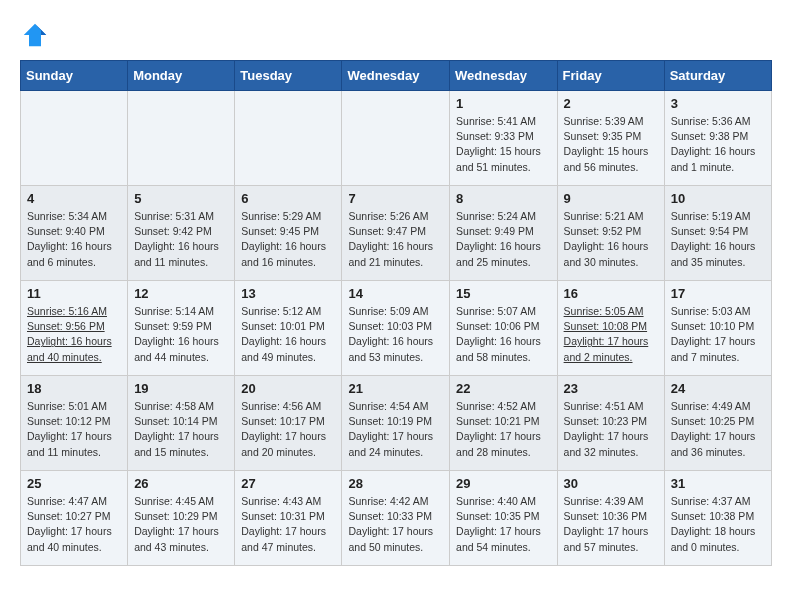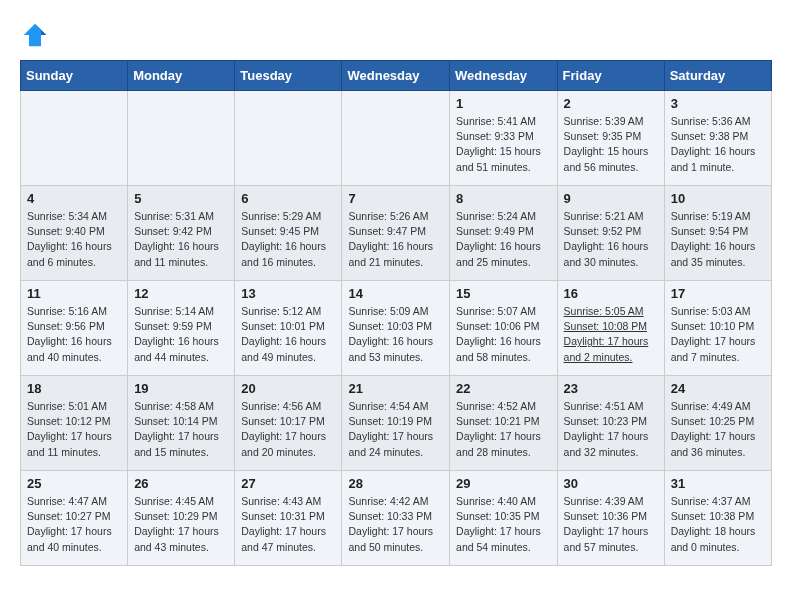--- a/index.html
+++ b/index.html
@@ -192,21 +192,21 @@
           <div class="day-num">10</div>
           <div class="day-info" style="white-space: pre-line;">Sunrise: 5:19 AM
 Sunset: 9:54 PM
 Daylight: 16 hours
 and 35 minutes.</div>
         </td>
       </tr>
       <tr>
         <td>
           <div class="day-num">11</div>
-          <div class="day-info" style="white-space: pre-line;">Sunrise: 5:16 AM
+          <div class="day-info" style="white-space: pre-line; text-decoration: underline;">Sunrise: 5:16 AM
 Sunset: 9:56 PM
 Daylight: 16 hours
 and 40 minutes.</div>
         </td>
         <td>
           <div class="day-num">12</div>
           <div class="day-info" style="white-space: pre-line;">Sunrise: 5:14 AM
 Sunset: 9:59 PM
 Daylight: 16 hours
 and 44 minutes.</div>

